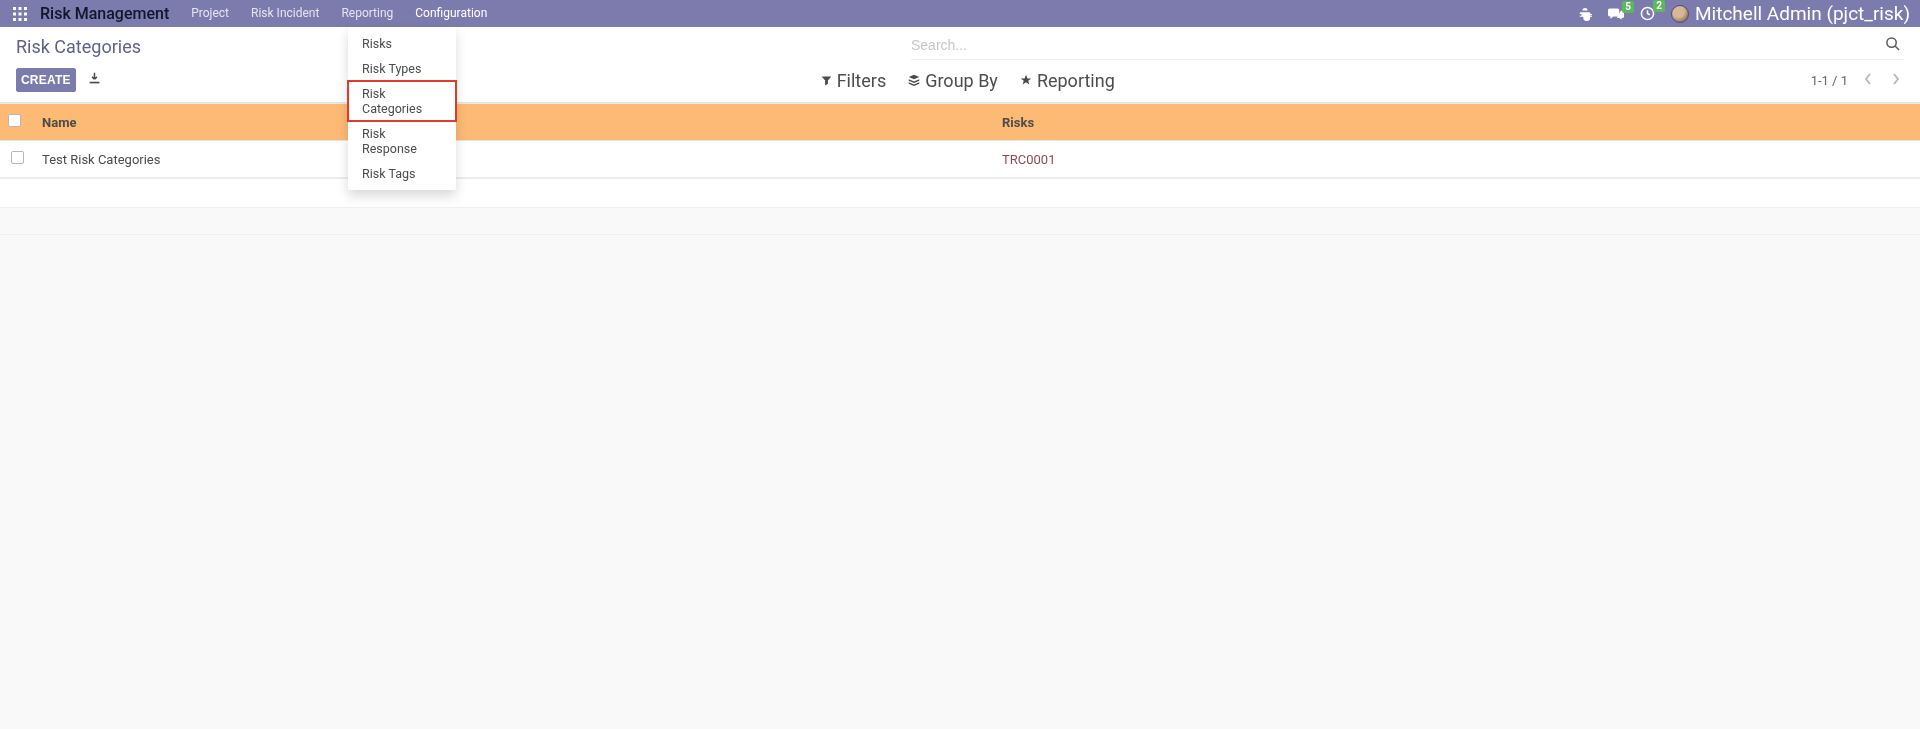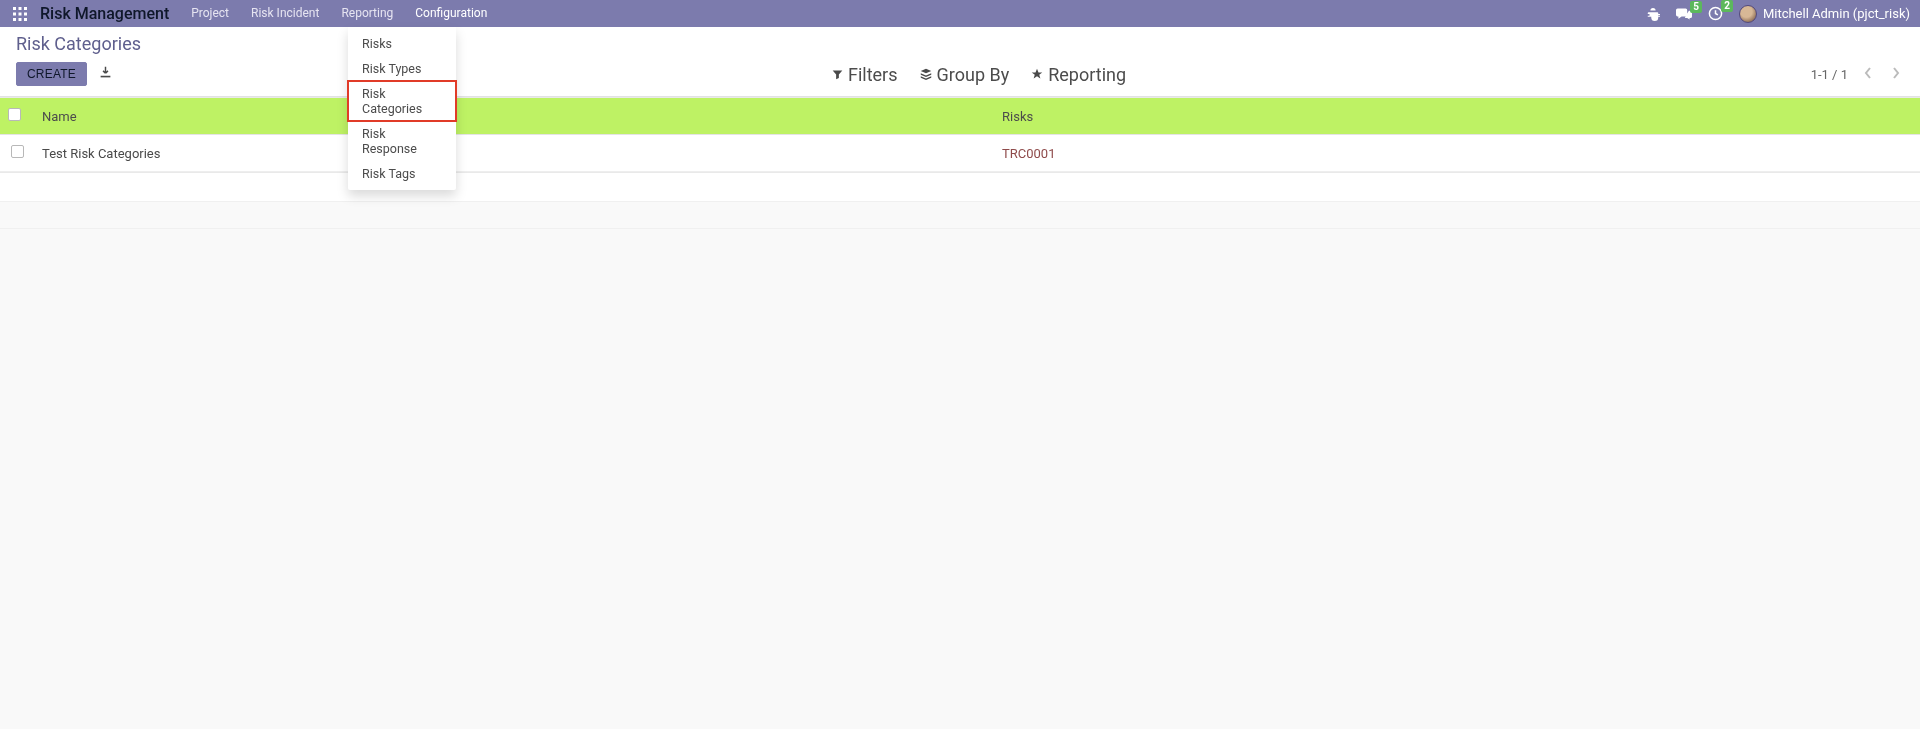--- a/index.html
+++ b/index.html
@@ -68,21 +68,21 @@
     line-height: 12px;
     padding: 0 3px;
     border-radius: 2px;
     font-weight: bold;
   }
   .user {
     display: flex;
     align-items: center;
     gap: 6px;
     color: #fff;
-    font-size: 13px;
+    font-size: 19px;
     cursor: pointer;
   }
   .avatar {
     width: 18px;
     height: 18px;
     border-radius: 50%;
     background: radial-gradient(circle at 40% 35%, #d7b896 0 40%, #8b6b53 80%);
     border: 1px solid #544a7b;
   }
 
@@ -125,25 +125,25 @@
     padding: 0 4px;
   }
 
   .cp-row2 {
     display: flex;
     align-items: center;
     padding: 8px 16px 10px 16px;
   }
   .btn-create {
     background: #7c7bad;
-    color: #0f172a;
+    color: #ffffff;
     border: 1px solid #7c7bad;
-    padding: 4px 10px;
+    padding: 4px 4px;
     font-size: 12px;
-    font-weight: normal;
+    font-weight: bold;
     letter-spacing: .2px;
     cursor: pointer;
     border-radius: 2px;
   }
   .btn-icon-plain {
     color: #555;
     margin-left: 12px;
     cursor: pointer;
     font-size: 14px;
   }
@@ -178,24 +178,24 @@
   }
 
   
   .list-wrap { background:#fff; border-top:1px solid #e9e9e9; border-bottom:1px solid #e9e9e9; }
   table.list {
     width: 100%;
     border-collapse: collapse;
     background: #fff;
   }
   table.list thead th {
-    background: #bef264;
+    background: #fdba74;
     text-align: left;
     font-size: 13px;
-    font-weight: 400;
+    font-weight: 700;
     color: #4c4c4c;
     padding: 10px 8px;
     border-bottom: 1px solid #e4e4e4;
   }
   table.list tbody td {
     padding: 10px 8px;
     border-bottom: 1px solid #eee;
     font-size: 13px;
     color: #4a4a4a;
   }
@@ -297,20 +297,29 @@
   <div class="dropdown-item">Risks</div>
   <div class="dropdown-item">Risk Types</div>
   <div class="dropdown-item highlighted">Risk Categories</div>
   <div class="dropdown-item">Risk Response</div>
   <div class="dropdown-item">Risk Tags</div>
 </div>
 
 <div class="control-panel">
   <div class="cp-row1">
     <span class="breadcrumb-title">Risk Categories</span>
+    <div class="cp-row1-right">
+      <input class="search-input" type="text" placeholder="Search..." style="">
+      <span class="search-icon">
+        <svg width="15" height="15" viewBox="0 0 16 16" fill="none" stroke="#5a5a5a" stroke-width="1.6">
+            <circle cx="7" cy="7" r="5"></circle>
+            <path d="M11 11l4 4"></path>
+          </svg>
+      </span>
+    </div>
   </div>
   <div class="cp-row2">
     <button class="btn-create">CREATE</button>
     <span class="btn-icon-plain">
       <svg width="13" height="13" viewBox="0 0 16 16" fill="#4a4a4a">
           <path d="M8 1v8m0 0L5 6m3 3 3-3" stroke="#4a4a4a" stroke-width="1.8" fill="none"></path>
           <path d="M2 12h12v2H2z"></path>
         </svg>
     </span>
     <div class="cp-row2-mid">

